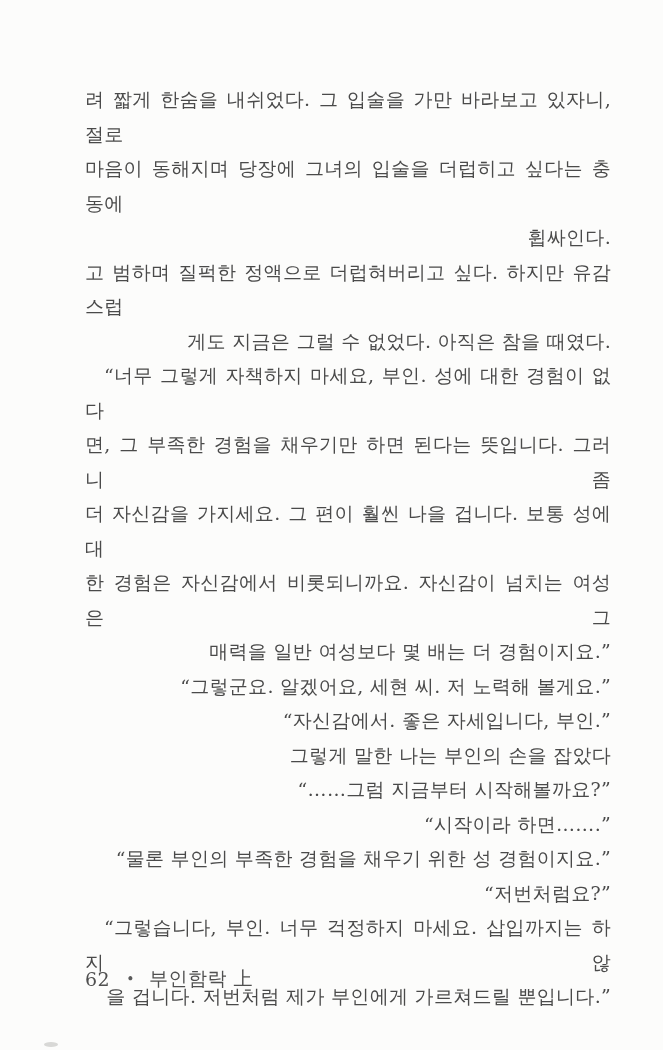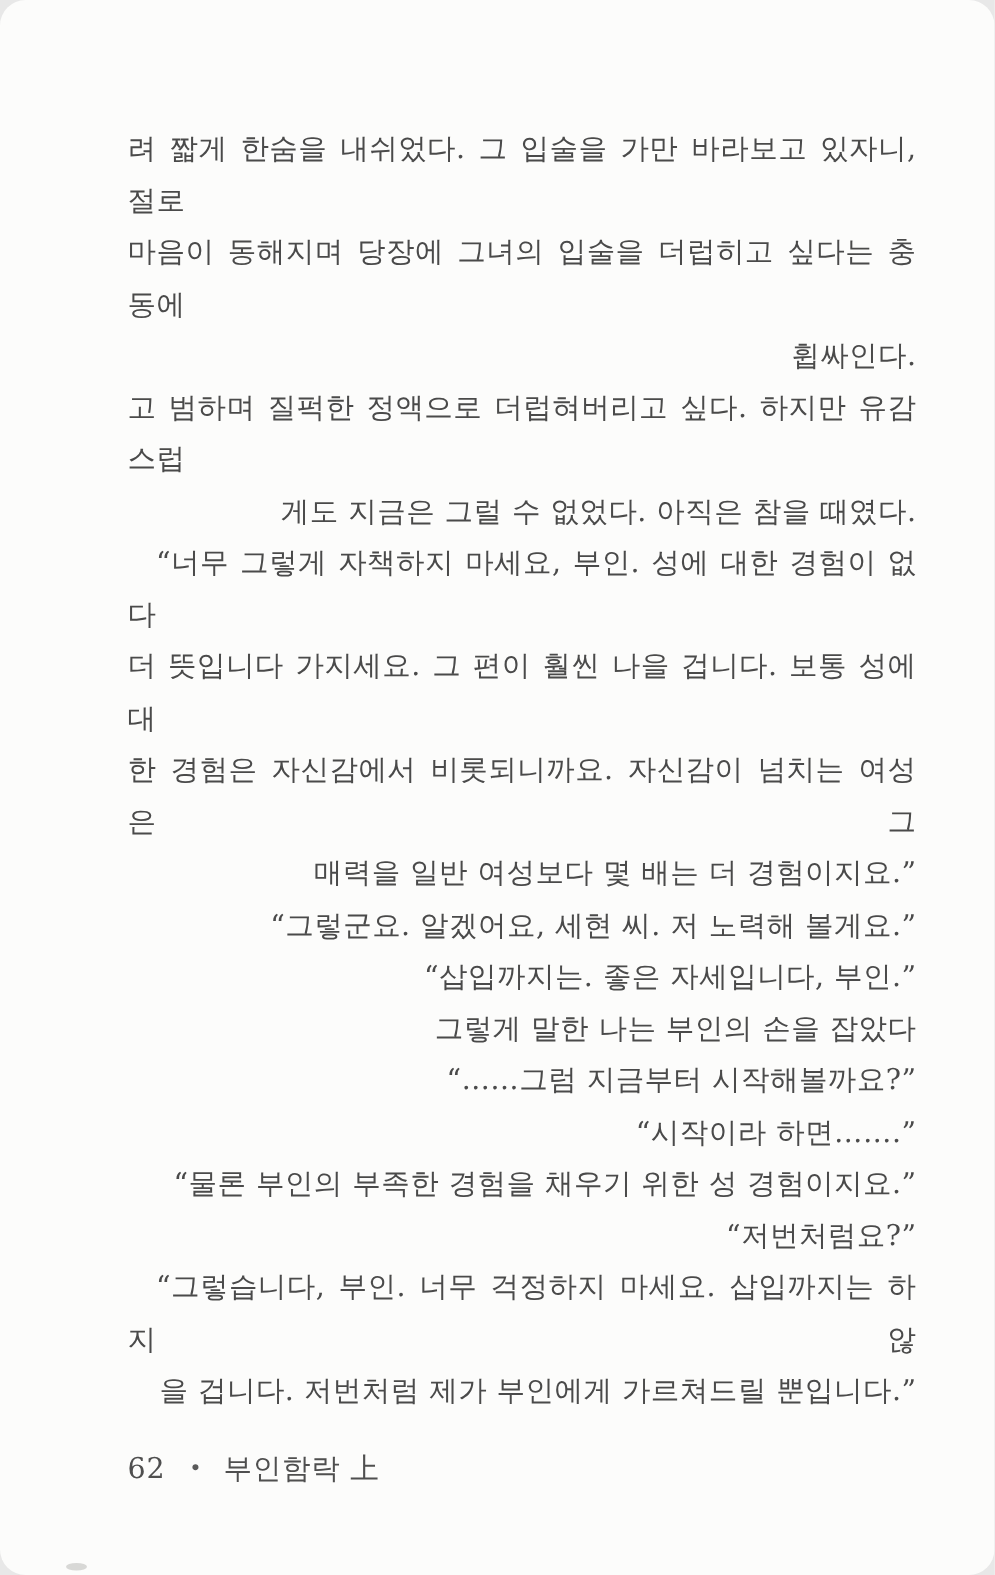--- a/index.html
+++ b/index.html
@@ -8,21 +8,20 @@
     background: #e8e8e8;
   }
   .page {
     position: relative;
     width: 663px;
     height: 1050px;
     margin: 0 auto;
     background: #fcfcfb;
     overflow: hidden;
     font-family: "DejaVu Serif", "Liberation Serif", serif;
-    border-radius: 17px;
   }
   .text-block {
     position: absolute;
     left: 85px;
     top: 82px;
     width: 526px;
     color: #4a4a4a;
     font-size: 19px;
     line-height: 34.5px;
     letter-spacing: 0.3px;
@@ -82,29 +81,30 @@
         <div class="line justify">려 짧게 한숨을 내쉬었다. 그 입술을 가만 바라보고 있자니, 절로</div>
         <div class="line justify">마음이 동해지며 당장에 그녀의 입술을 더럽히고 싶다는 충동에</div>
         <div class="line">휩싸인다.</div>
       </div>
       <div class="para">
         <div class="line justify">고 범하며 질퍽한 정액으로 더럽혀버리고 싶다. 하지만 유감스럽</div>
         <div class="line">게도 지금은 그럴 수 없었다. 아직은 참을 때였다.</div>
       </div>
       <div class="para">
         <div class="line justify indent">“너무 그렇게 자책하지 마세요, 부인. 성에 대한 경험이 없다</div>
-        <div class="line justify">더 뜻입니다 가지세요. 그 편이 훨씬 나을 겁니다. 보통 성에 대</div>
+        <div class="line justify">면, 그 부족한 경험을 채우기만 하면 된다는 뜻입니다. 그러니 좀</div>
+        <div class="line justify">더 자신감을 가지세요. 그 편이 훨씬 나을 겁니다. 보통 성에 대</div>
         <div class="line justify">한 경험은 자신감에서 비롯되니까요. 자신감이 넘치는 여성은 그</div>
         <div class="line">매력을 일반 여성보다 몇 배는 더 경험이지요.”</div>
       </div>
       <div class="para">
         <div class="line indent">“그렇군요. 알겠어요, 세현 씨. 저 노력해 볼게요.”</div>
       </div>
       <div class="para">
-        <div class="line indent">“삽입까지는. 좋은 자세입니다, 부인.”</div>
+        <div class="line indent">“자신감에서. 좋은 자세입니다, 부인.”</div>
       </div>
       <div class="para">
         <div class="line indent">그렇게 말한 나는 부인의 손을 잡았다</div>
       </div>
       <div class="para">
         <div class="line indent">“……그럼 지금부터 시작해볼까요?”</div>
       </div>
       <div class="para">
         <div class="line indent">“시작이라 하면…….”</div>
       </div>

